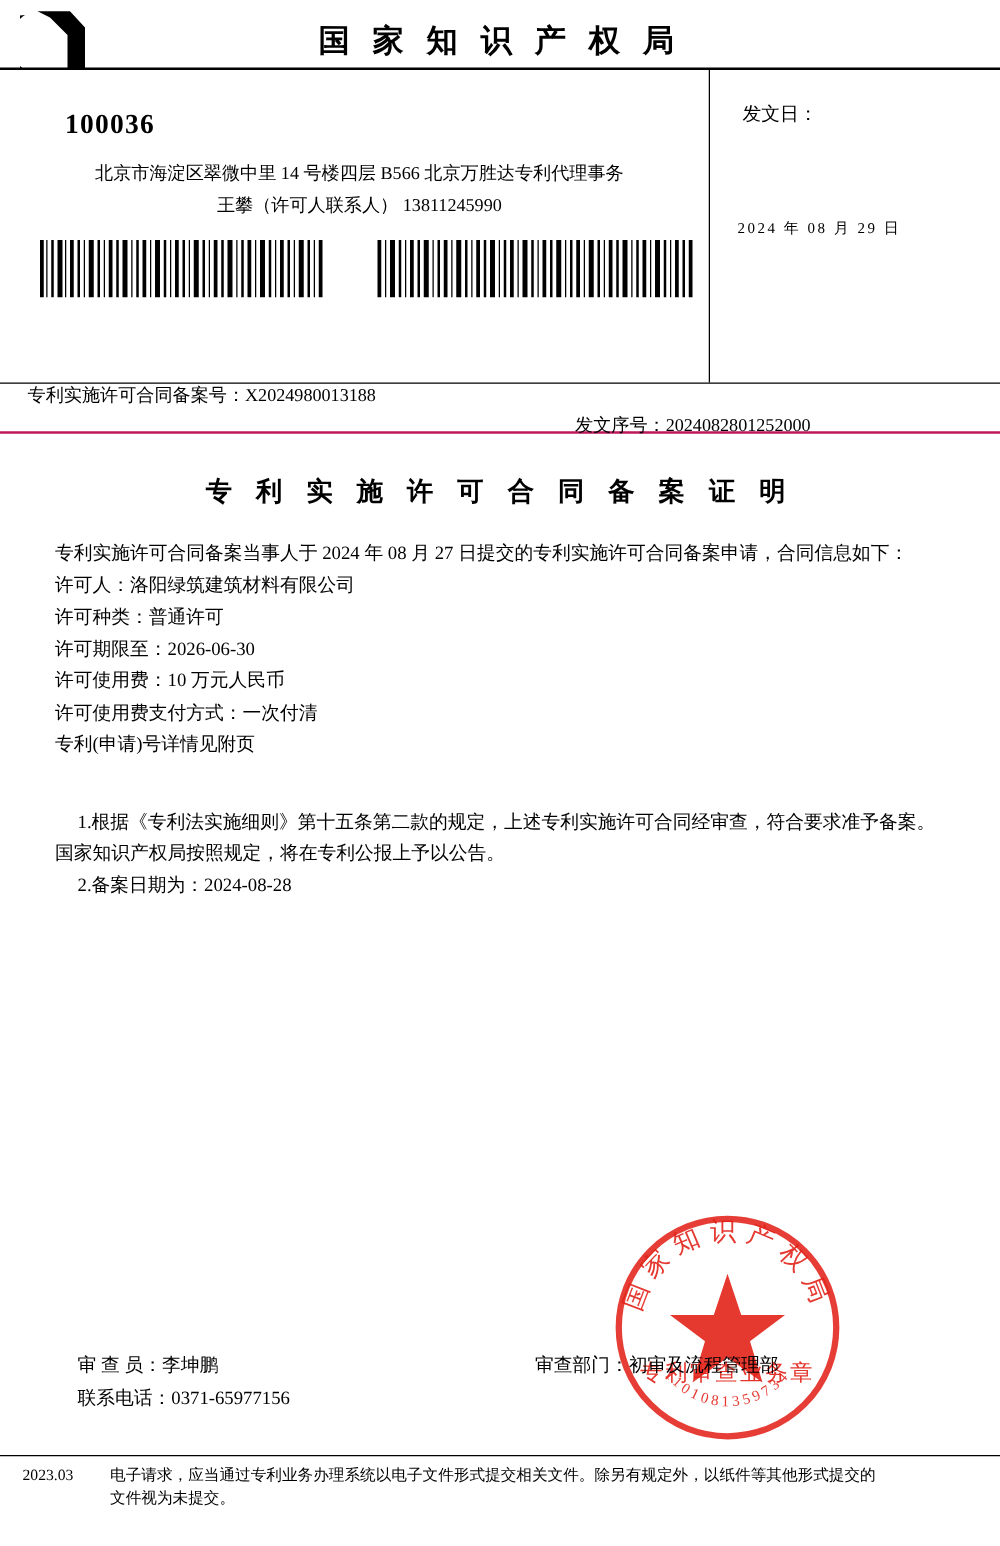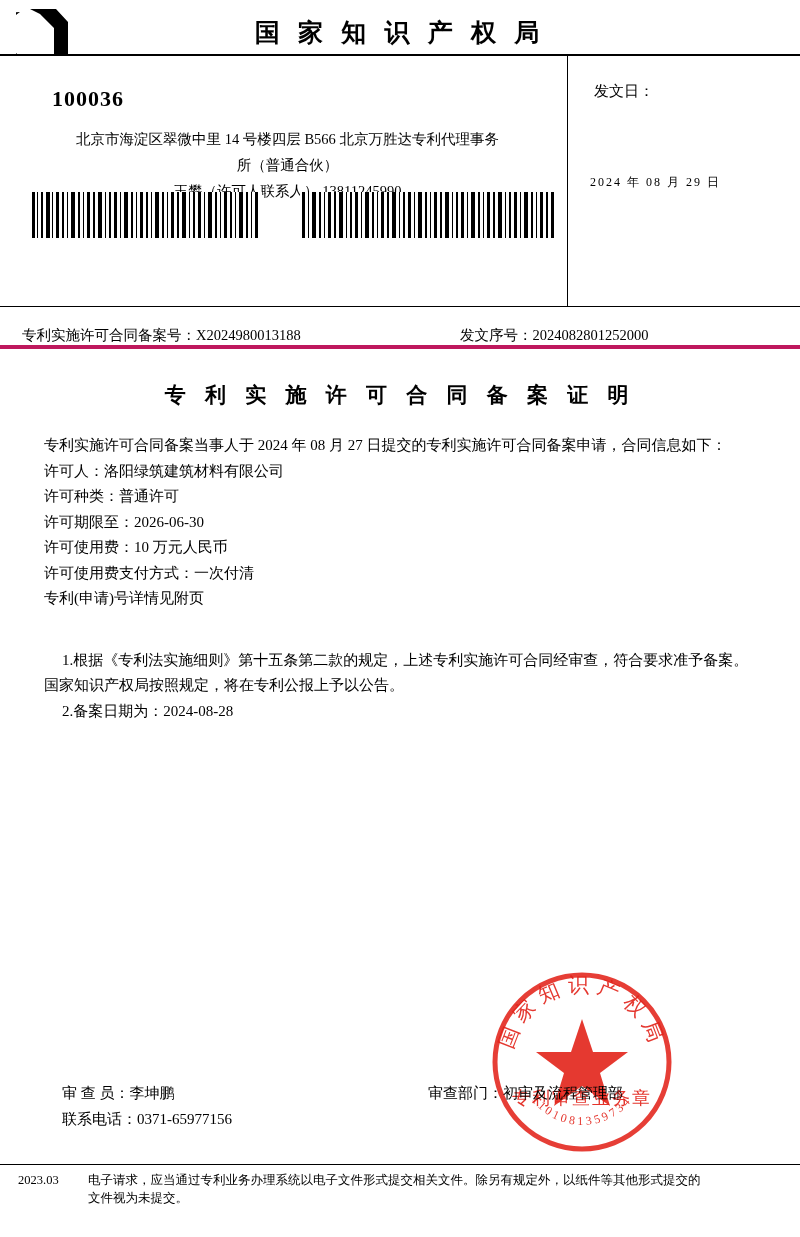--- a/index.html
+++ b/index.html
@@ -110,23 +110,23 @@
     position: absolute;
     height: 46px;
     background-repeat: repeat-x;
   }
   .bc1 { left: 30px; top: 192px; width: 232px; }
   .bc2 { left: 300px; top: 192px; width: 258px; }
 
   
   .recnum-row {
     display: flex;
-    align-items: flex-end;
+    align-items: flex-start;
     height: 38px;
-    border-bottom: 4px solid #be185d;
+    border-bottom: 2px solid #be185d;
     font-size: 14.5px;
   }
   .recnum-left { padding-left: 22px; width: 420px; }
   .recnum-right { padding-left: 18px; margin-top: 24px; }
 
   
   .doc-title {
     text-align: center;
     font-size: 21px;
     font-weight: bold;
@@ -208,21 +208,20 @@
       </svg>
     </div>
     <div class="office-title">国 家 知 识 产 权 局</div>
   </div>
 
   <div class="addr-wrap">
     <div class="addr-left">
       <div class="postcode">100036</div>
       <div class="addr-lines">
         <div class="l1">北京市海淀区翠微中里 14 号楼四层 B566 北京万胜达专利代理事务</div>
-        <div class="l2">所（普通合伙）</div>
         <div class="l3">王攀（许可人联系人） 13811245990</div>
       </div>
     </div>
     <div class="addr-right">
       <div class="issue-label">发文日：</div>
       <div class="issue-date">2024 年 08 月 29 日</div>
     </div>
 
     <div class="barcode-row">
       <div class="barcode bc1">

